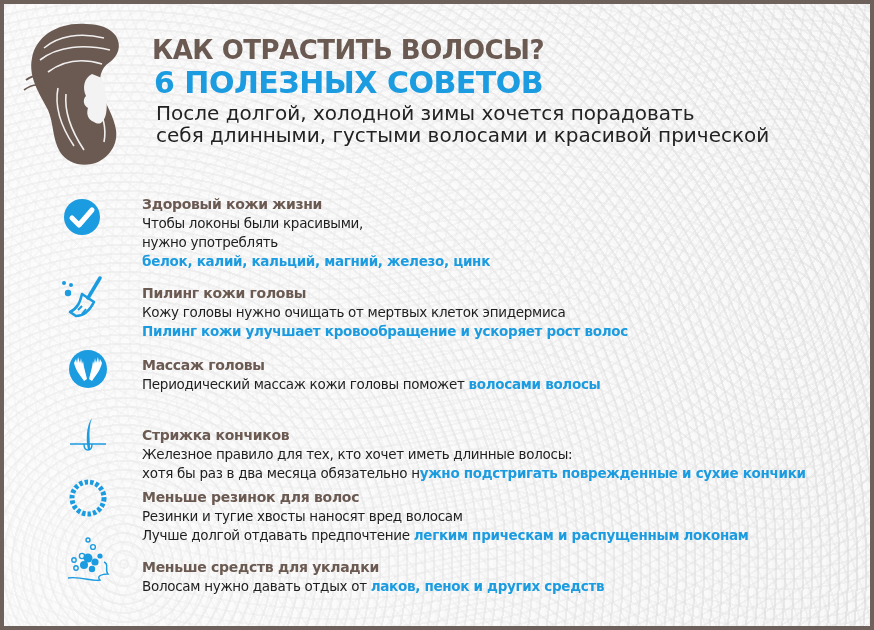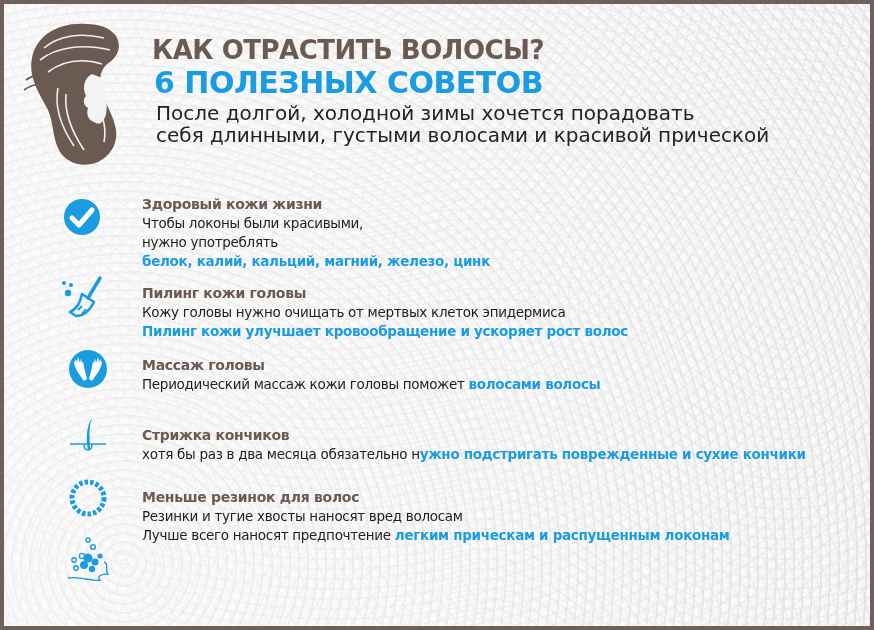--- a/index.html
+++ b/index.html
@@ -128,42 +128,47 @@
     <div><span>Периодический массаж кожи головы поможет </span><span class="hl">волосами волосы</span></div>
   </div>
 
   <svg class="icon" style="left:62px;top:410px;" viewBox="0 0 44 44">
     <path d="M22 36 C20 26 20 12 26 4 C22 14 24 26 24 36 Z" fill="#1b9be0"></path>
     <path d="M4 30 L40 30" stroke="#1b9be0" stroke-width="1.4"></path>
     <path d="M18 30 C18 38 26 38 26 30" fill="none" stroke="#1b9be0" stroke-width="1.4"></path>
   </svg>
   <div class="tip" style="top:422px;">
     <div class="head">Стрижка кончиков</div>
+    <div><span>Железное правило для тех, кто хочет иметь длинные волосы:</span></div>
     <div><span>хотя бы раз в два месяца обязательно н</span><span class="hl">ужно подстригать поврежденные и сухие кончики</span></div>
   </div>
 
   <svg class="icon" style="left:62px;top:472px;" viewBox="0 0 44 44">
     <circle cx="22" cy="22" r="16" fill="none" stroke="#1b9be0" stroke-width="5" stroke-dasharray="3.5 2"></circle>
   </svg>
   <div class="tip" style="top:484px;">
     <div class="head">Меньше резинок для волос</div>
     <div><span>Резинки и тугие хвосты наносят вред волосам</span></div>
-    <div><span>Лучше всего наносят предпочтение </span><span class="hl">легким прическам и распущенным локонам</span></div>
+    <div><span>Лучше долгой отдавать предпочтение </span><span class="hl">легким прическам и распущенным локонам</span></div>
   </div>
 
   <svg class="icon" style="left:58px;top:530px;width:54px;height:54px;" viewBox="0 0 54 54">
     <g fill="none" stroke="#1b9be0" stroke-width="1.4">
       <circle cx="26" cy="6" r="2"></circle>
         <circle cx="31" cy="13" r="2.4"></circle>
         <circle cx="12" cy="26" r="2.2"></circle>
       <circle cx="20" cy="22" r="2.6"></circle>
         <circle cx="14" cy="34" r="2.2"></circle>
       <path d="M6 44 C20 42 30 48 38 46 C34 42 40 40 46 40 C42 36 48 30 42 28"></path>
     </g>
     <g fill="#1b9be0">
       <circle cx="26" cy="24" r="4.5"></circle>
         <circle cx="33" cy="28" r="3.6"></circle>
         <circle cx="22" cy="31" r="4"></circle>
       <circle cx="30" cy="35" r="3.2"></circle>
         <circle cx="38" cy="22" r="2.6"></circle>
     </g>
   </svg>
+  <div class="tip" style="top:554px;">
+    <div class="head">Меньше средств для укладки</div>
+    <div><span>Волосам нужно давать отдых от </span><span class="hl">лаков, пенок и других средств</span></div>
+  </div>
 </div>
 
 </body></html>

